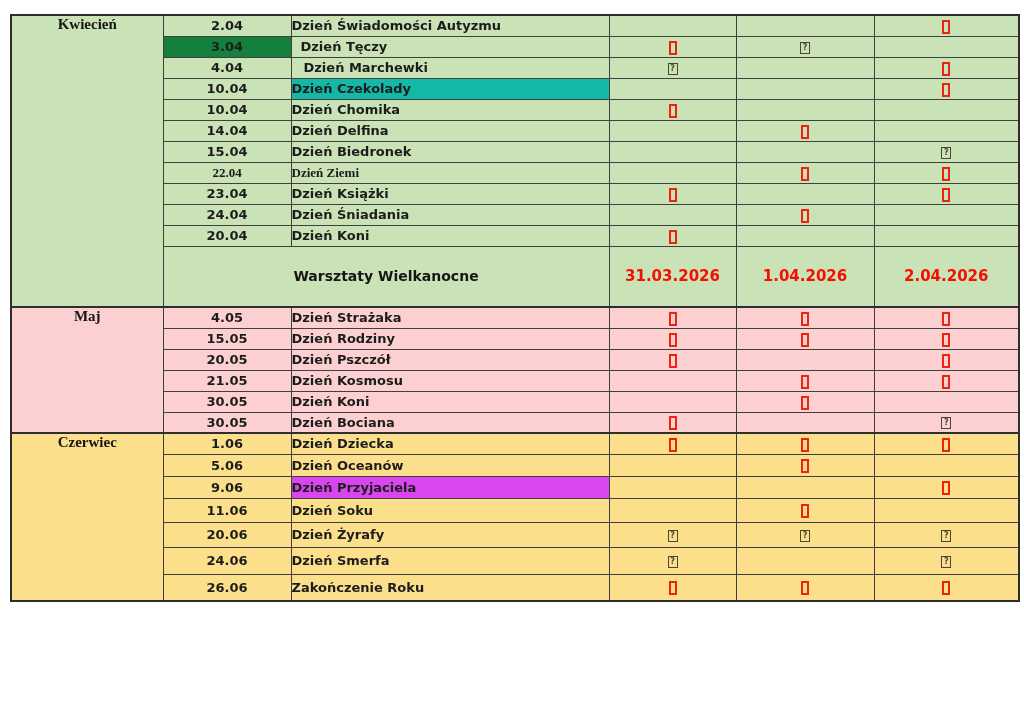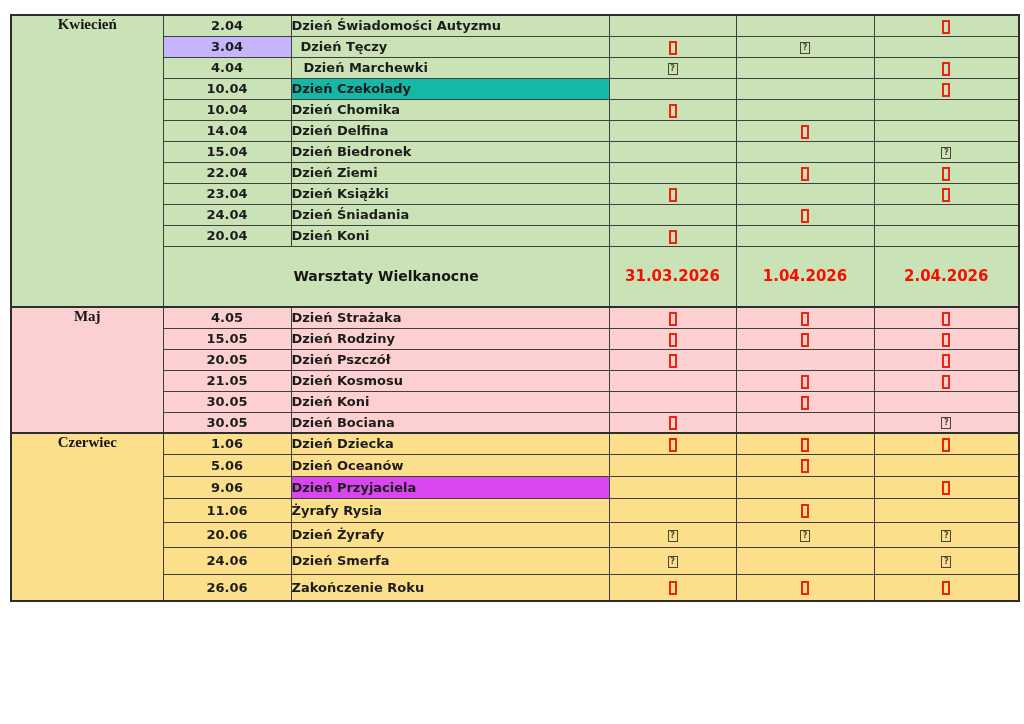--- a/index.html
+++ b/index.html
@@ -107,21 +107,21 @@
     <tbody>
         <tr class="event-row section-start" style="height: 21px;">
           <td class="month-cell" rowspan="12" style="background: rgb(201, 226, 182);">Kwiecień</td>
           <td class="date-cell" style="background: rgb(201, 226, 182);">2.04</td>
           <td class="event-cell" style="background: rgb(201, 226, 182);">Dzień Świadomości Autyzmu</td>
           <td class="mark-cell" style="background: rgb(201, 226, 182);"></td>
           <td class="mark-cell" style="background: rgb(201, 226, 182);"></td>
           <td class="mark-cell" style="background: rgb(201, 226, 182);"><span class="mark-red"></span></td>
         </tr>
         <tr class="event-row" style="height: 21px;">
-          <td class="date-cell" style="background: #c4b5fd; text-align: center;">3.04</td>
+          <td class="date-cell" style="background: #15803d; text-align: center;">3.04</td>
           <td class="event-cell" style="background: rgb(201, 226, 182); padding-left: 9px;">Dzień Tęczy</td>
           <td class="mark-cell" style="background: rgb(201, 226, 182);"><span class="mark-red"></span></td>
           <td class="mark-cell" style="background: rgb(201, 226, 182);"><span class="mark-q">?</span></td>
           <td class="mark-cell" style="background: rgb(201, 226, 182);"></td>
         </tr>
         <tr class="event-row" style="height: 21px;">
           <td class="date-cell" style="background: rgb(201, 226, 182);">4.04</td>
           <td class="event-cell" style="background: rgb(201, 226, 182); padding-left: 12px;">Dzień Marchewki</td>
           <td class="mark-cell" style="background: rgb(201, 226, 182);"><span class="mark-q">?</span></td>
           <td class="mark-cell" style="background: rgb(201, 226, 182);"></td>
@@ -148,21 +148,21 @@
           <td class="mark-cell" style="background: rgb(201, 226, 182);"><span class="mark-red"></span></td>
           <td class="mark-cell" style="background: rgb(201, 226, 182);"></td>
         </tr>
         <tr class="event-row" style="height: 21px;">
           <td class="date-cell" style="background: rgb(201, 226, 182);">15.04</td>
           <td class="event-cell" style="background: rgb(201, 226, 182);">Dzień Biedronek</td>
           <td class="mark-cell" style="background: rgb(201, 226, 182);"></td>
           <td class="mark-cell" style="background: rgb(201, 226, 182);"></td>
           <td class="mark-cell" style="background: rgb(201, 226, 182);"><span class="mark-q">?</span></td>
         </tr>
-        <tr class="event-row" style="height: 21px;">
+        <tr class="event-row" style="height: 21px; font-family: Liberation Serif, serif;">
           <td class="date-cell" style="background: rgb(201, 226, 182);">22.04</td>
           <td class="event-cell" style="background: rgb(201, 226, 182);">Dzień Ziemi</td>
           <td class="mark-cell" style="background: rgb(201, 226, 182);"></td>
           <td class="mark-cell" style="background: rgb(201, 226, 182);"><span class="mark-red"></span></td>
           <td class="mark-cell" style="background: rgb(201, 226, 182);"><span class="mark-red"></span></td>
         </tr>
         <tr class="event-row" style="height: 21px;">
           <td class="date-cell" style="background: rgb(201, 226, 182);">23.04</td>
           <td class="event-cell" style="background: rgb(201, 226, 182);">Dzień Książki</td>
           <td class="mark-cell" style="background: rgb(201, 226, 182);"><span class="mark-red"></span></td>
@@ -249,21 +249,21 @@
         </tr>
         <tr class="event-row" style="height: 22px;">
           <td class="date-cell" style="background: rgb(252, 223, 139);">9.06</td>
           <td class="event-cell" style="background: #d946ef;">Dzień Przyjaciela</td>
           <td class="mark-cell" style="background: rgb(252, 223, 139);"></td>
           <td class="mark-cell" style="background: rgb(252, 223, 139);"></td>
           <td class="mark-cell" style="background: rgb(252, 223, 139);"><span class="mark-red"></span></td>
         </tr>
         <tr class="event-row" style="height: 24px;">
           <td class="date-cell" style="background: rgb(252, 223, 139);">11.06</td>
-          <td class="event-cell" style="background: rgb(252, 223, 139);">Żyrafy Rysia</td>
+          <td class="event-cell" style="background: rgb(252, 223, 139);">Dzień Soku</td>
           <td class="mark-cell" style="background: rgb(252, 223, 139);"></td>
           <td class="mark-cell" style="background: rgb(252, 223, 139);"><span class="mark-red"></span></td>
           <td class="mark-cell" style="background: rgb(252, 223, 139);"></td>
         </tr>
         <tr class="event-row" style="height: 25px;">
           <td class="date-cell" style="background: rgb(252, 223, 139);">20.06</td>
           <td class="event-cell" style="background: rgb(252, 223, 139);">Dzień Żyrafy</td>
           <td class="mark-cell" style="background: rgb(252, 223, 139);"><span class="mark-q">?</span></td>
           <td class="mark-cell" style="background: rgb(252, 223, 139);"><span class="mark-q">?</span></td>
           <td class="mark-cell" style="background: rgb(252, 223, 139);"><span class="mark-q">?</span></td>

